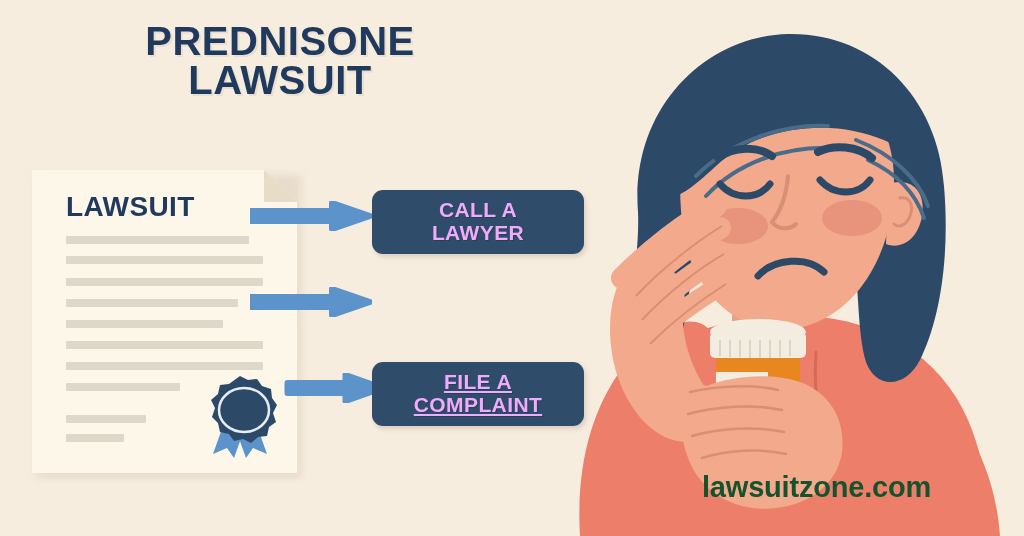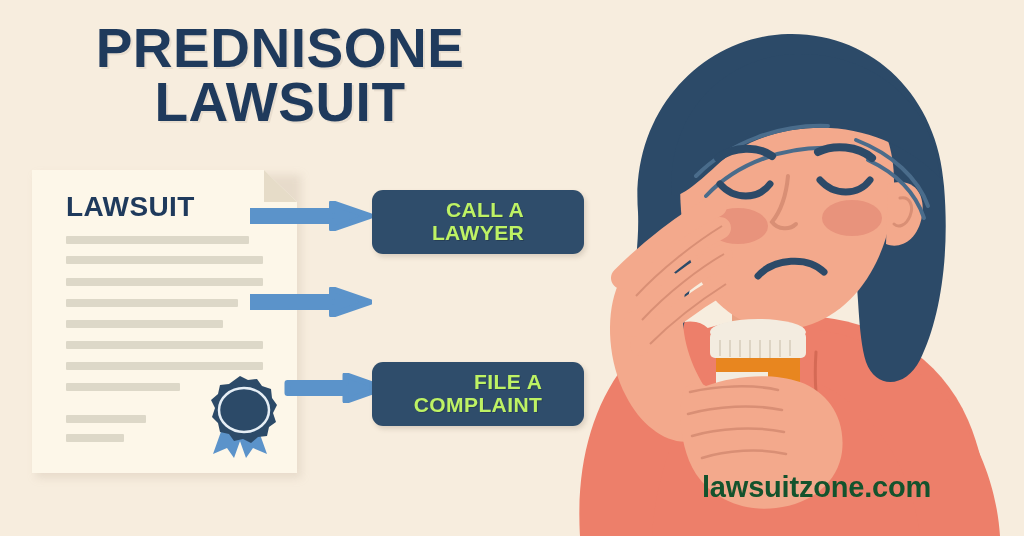--- a/index.html
+++ b/index.html
@@ -18,21 +18,21 @@
 
   
   #title {
     position: absolute;
     left: 0px;
     top: 22px;
     width: 560px;
     text-align: center;
     color: #1f3a5c;
     font-weight: bold;
-    font-size: 55px;
+    font-size: 40px;
     line-height: 0.98;
     letter-spacing: 0.5px;
     text-shadow: 2px 2px 0 rgba(120,100,80,0.10);
     white-space: pre-line;
   }
 
   
   #doc-wrap {
     position: absolute;
     left: 32px;
@@ -105,32 +105,32 @@
     position: absolute;
     left: 372px;
     width: 212px;
     height: 64px;
     background: #2f4d6b;
     border-radius: 11px;
     box-shadow: 2px 3px 5px rgba(120,100,80,0.22);
     display: flex;
     align-items: center;
     justify-content: center;
-    color: #bef264;
+    color: #f0abfc;
     font-weight: bold;
     font-size: 21px;
     line-height: 1.08;
-    text-align: right;
+    text-align: center;
     letter-spacing: 0.4px;
     white-space: pre-line;
     text-shadow: 1px 1px 0 rgba(0,0,0,0.18);
   }
   #step-1 { top: 190px; }
   #step-2 { top: 276px; }
-  #step-3 { top: 362px; }
+  #step-3 { top: 362px; text-decoration: underline; }
 
   
   #person {
     position: absolute;
     left: 520px;
     top: 0px;
     width: 504px;
     height: 536px;
   }
 

